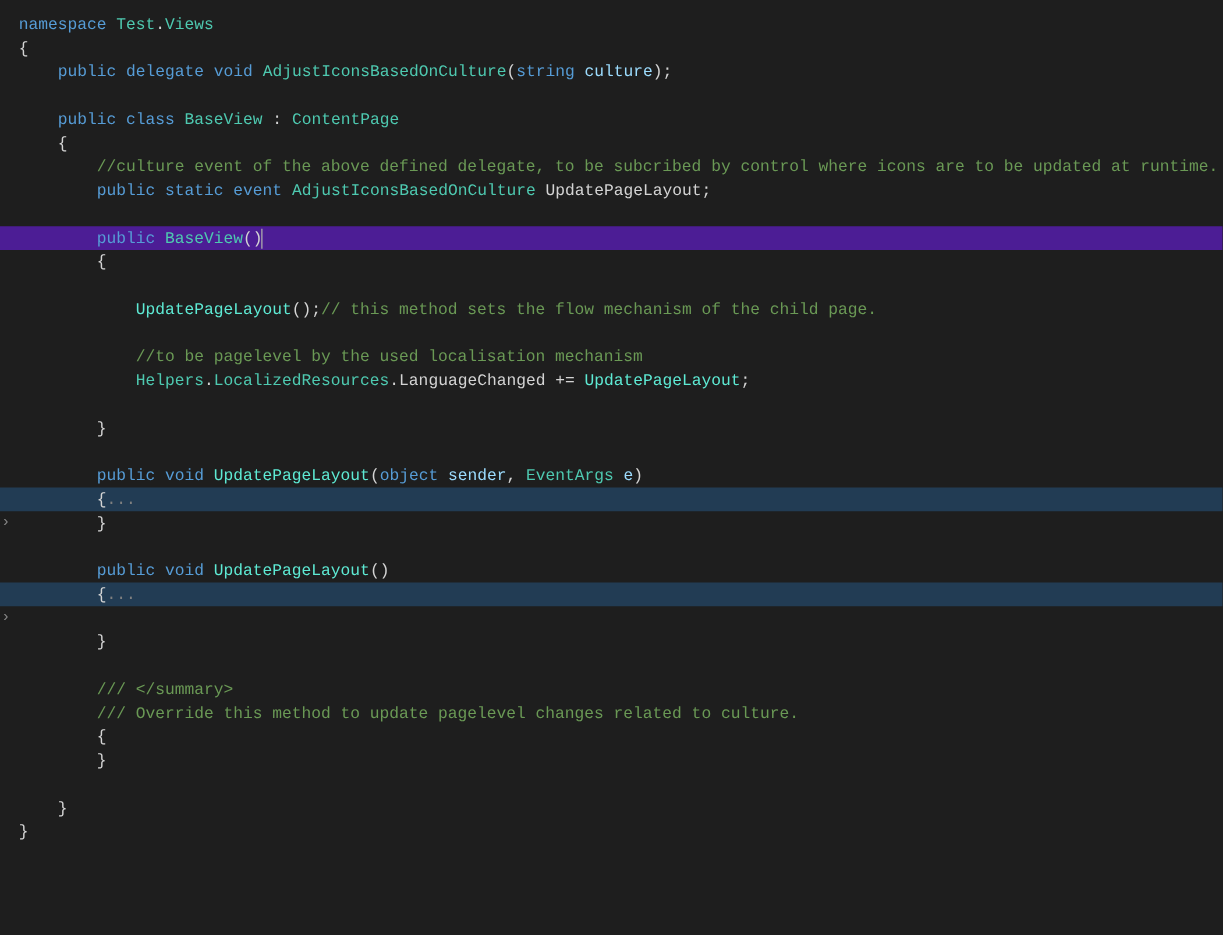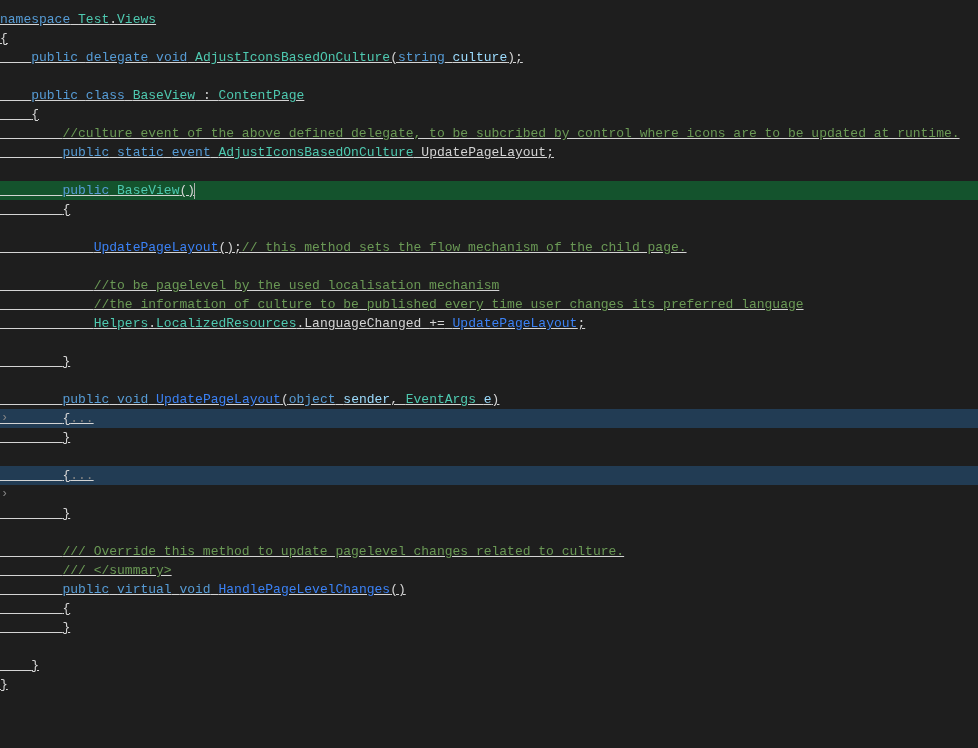--- a/index.html
+++ b/index.html
@@ -29,32 +29,32 @@
     position: absolute;
     left: 1px;
     color: #858585;
     cursor: pointer;
     font-size: 12px;
     line-height: 19px;
     user-select: none;
   }
   .line {
     white-space: pre;
+    padding-left: 15px;
     height: 19px;
-    text-decoration: underline;
   }
   .line.current {
-    background: #14532d;
+    background: #4c1d95;
   }
   .line.highlight {
     background: #223c54;
   }
   .kw { color: #569cd6; }
   .cls { color: #4ec9b0; }
-  .mtd { color: #3b82f6; }
+  .mtd { color: #5eead4; }
   .str { color: #d4d4d4; }
   .cmt { color: #6a9955; }
   .punc { color: #d4d4d4; }
   .param { color: #9cdcfe; margin-top: 36px; }
   .fold-dots { color: #808080; }
   .cursor {
     display: inline-block;
     width: 1px;
     height: 16px;
     background: #aeafad;
@@ -79,35 +79,34 @@
       <div class="line"><span>    </span><span class="punc">{</span></div>
       <div class="line"><span>        </span><span class="cmt">//culture event of the above defined delegate, to be subcribed by control where icons are to be updated at runtime.</span></div>
       <div class="line"><span>        </span><span class="kw">public</span><span class="str"> </span><span class="kw">static</span><span class="str"> </span><span class="kw">event</span><span class="str"> </span><span class="cls">AdjustIconsBasedOnCulture</span><span class="str"> UpdatePageLayout;</span></div>
       <div class="line"><span></span></div>
       <div class="line current"><span>        </span><span class="kw">public</span><span class="str"> </span><span class="cls">BaseView</span><span class="punc">()</span><span class="cursor"></span></div>
       <div class="line"><span>        </span><span class="punc">{</span></div>
       <div class="line"><span></span></div>
       <div class="line"><span>            </span><span class="mtd">UpdatePageLayout</span><span class="punc">();</span><span class="cmt">// this method sets the flow mechanism of the child page.</span></div>
       <div class="line"><span></span></div>
       <div class="line"><span>            </span><span class="cmt">//to be pagelevel by the used localisation mechanism</span></div>
-      <div class="line"><span>            </span><span class="cmt">//the information of culture to be published every time user changes its preferred language</span></div>
       <div class="line"><span>            </span><span class="cls">Helpers</span><span class="punc">.</span><span class="cls">LocalizedResources</span><span class="punc">.</span><span class="str">LanguageChanged </span><span class="punc">+=</span><span class="str"> </span><span class="mtd">UpdatePageLayout</span><span class="punc">;</span></div>
       <div class="line"><span></span></div>
       <div class="line"><span>        </span><span class="punc">}</span></div>
       <div class="line"><span></span></div>
       <div class="line"><span>        </span><span class="kw">public</span><span class="str"> </span><span class="kw">void</span><span class="str"> </span><span class="mtd">UpdatePageLayout</span><span class="punc">(</span><span class="kw">object</span><span class="str"> </span><span class="param">sender</span><span class="punc">, </span><span class="cls">EventArgs</span><span class="str"> </span><span class="param">e</span><span class="punc">)</span></div>
       <div class="line highlight"><span>        </span><span class="punc">{</span><span class="fold-dots">...</span></div>
       <div class="line"><span>        </span><span class="punc">}</span></div>
       <div class="line"><span></span></div>
+      <div class="line"><span>        </span><span class="kw">public</span><span class="str"> </span><span class="kw">void</span><span class="str"> </span><span class="mtd">UpdatePageLayout</span><span class="punc">()</span></div>
       <div class="line highlight"><span>        </span><span class="punc">{</span><span class="fold-dots">...</span></div>
       <div class="line"><span></span></div>
       <div class="line"><span>        </span><span class="punc">}</span></div>
       <div class="line"><span></span></div>
+      <div class="line"><span>        </span><span class="cmt">/// &lt;/summary&gt;</span></div>
       <div class="line"><span>        </span><span class="cmt">/// Override this method to update pagelevel changes related to culture.</span></div>
-      <div class="line"><span>        </span><span class="cmt">/// &lt;/summary&gt;</span></div>
-      <div class="line"><span>        </span><span class="kw">public</span><span class="str"> </span><span class="kw">virtual</span><span class="str"> </span><span class="kw">void</span><span class="str"> </span><span class="mtd">HandlePageLevelChanges</span><span class="punc">()</span></div>
       <div class="line"><span>        </span><span class="punc">{</span></div>
       <div class="line"><span>        </span><span class="punc">}</span></div>
       <div class="line"><span></span></div>
       <div class="line"><span>    </span><span class="punc">}</span></div>
       <div class="line"><span></span><span class="punc">}</span></div>
     </div>
 </div>
 
 </body></html>

